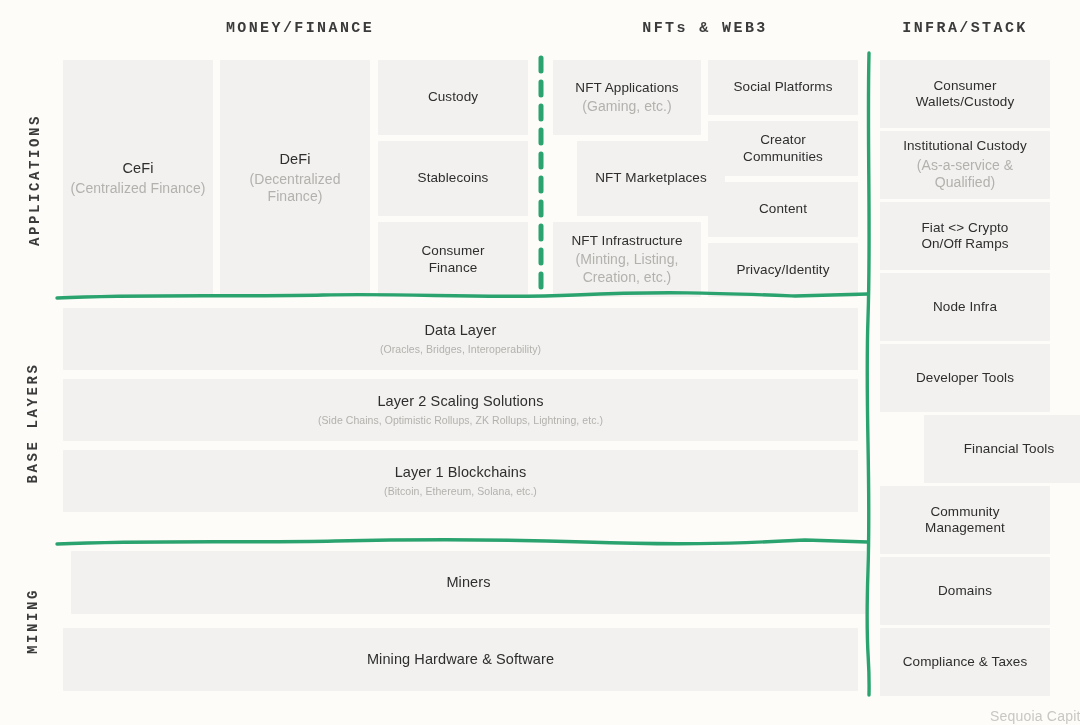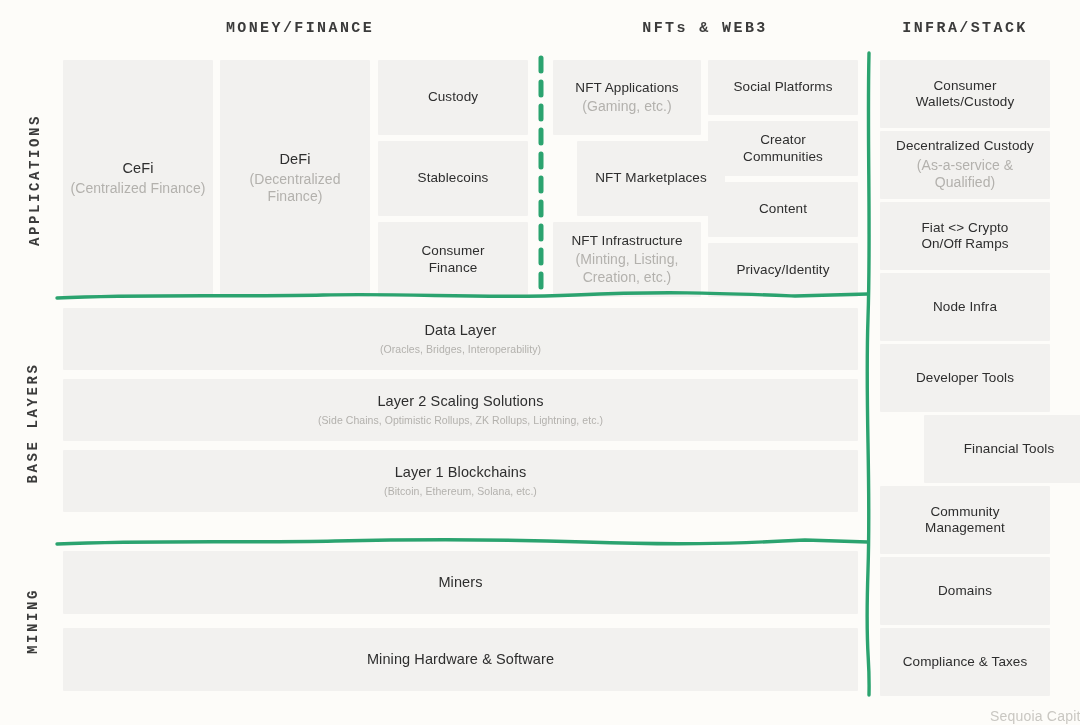--- a/index.html
+++ b/index.html
@@ -163,38 +163,38 @@
     <div class="t-title">Layer 1 Blockchains</div>
     <div class="t-sub">(Bitcoin, Ethereum, Solana, etc.)</div>
   </div>
 
   <div class="rule-h" style="left:55px;top:535px;">
     <svg width="815" height="14" viewBox="0 0 815 14" xmlns="http://www.w3.org/2000/svg">
       <path d="M2 9 C 100 5, 190 8, 280 6 S 440 4, 530 7 S 670 9, 750 5 L 813 7" stroke="#2ba36f" stroke-width="3.4" fill="none" stroke-linecap="round"></path>
     </svg>
   </div>
 
-  <div class="tile wide" style="left:63px;top:551px;width:795px;height:63px;">
+  <div class="tile wide" style="left:71px;top:551px;width:795px;height:63px;">
     <div class="t-title">Miners</div>
   </div>
   <div class="tile wide" style="left:63px;top:628px;width:795px;height:63px;">
     <div class="t-title">Mining Hardware &amp; Software</div>
   </div>
 
   <div class="rule-v" style="left:862px;top:50px;">
     <svg width="14" height="648" viewBox="0 0 14 648" xmlns="http://www.w3.org/2000/svg">
       <path d="M7 3 C 5 90, 9 180, 6 268 S 9 430, 6 520 S 8 600, 7 645" stroke="#2ba36f" stroke-width="3.4" fill="none" stroke-linecap="round"></path>
     </svg>
   </div>
 
   <div class="tile" style="left:880px;top:60px;width:170px;height:68px;">
     <div class="t-title">Consumer<br>Wallets/Custody</div>
   </div>
   <div class="tile" style="left:880px;top:131px;width:170px;height:68px;">
-    <div class="t-title">Decentralized Custody</div>
+    <div class="t-title">Institutional Custody</div>
     <div class="t-sub">(As-a-service &amp; Qualified)</div>
   </div>
   <div class="tile" style="left:880px;top:202px;width:170px;height:68px;">
     <div class="t-title">Fiat &lt;&gt; Crypto<br>On/Off Ramps</div>
   </div>
   <div class="tile" style="left:880px;top:273px;width:170px;height:68px;">
     <div class="t-title">Node Infra</div>
   </div>
   <div class="tile" style="left:880px;top:344px;width:170px;height:68px;">
     <div class="t-title">Developer Tools</div>

